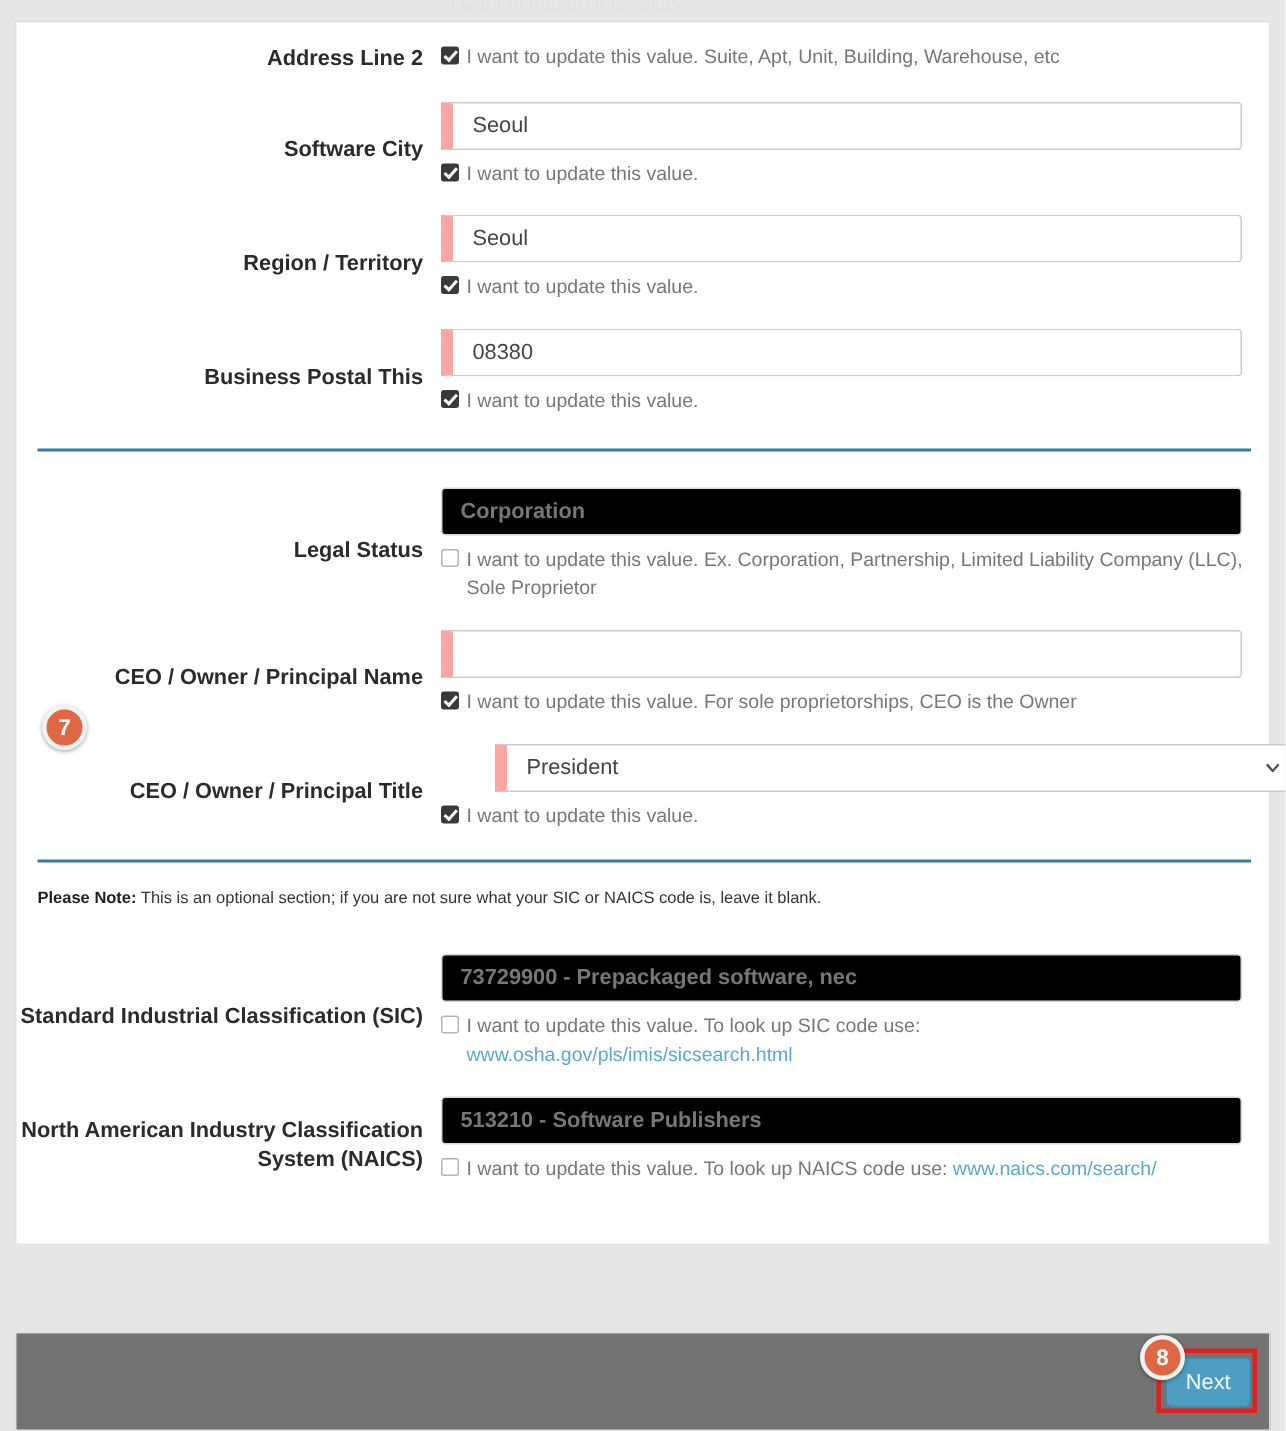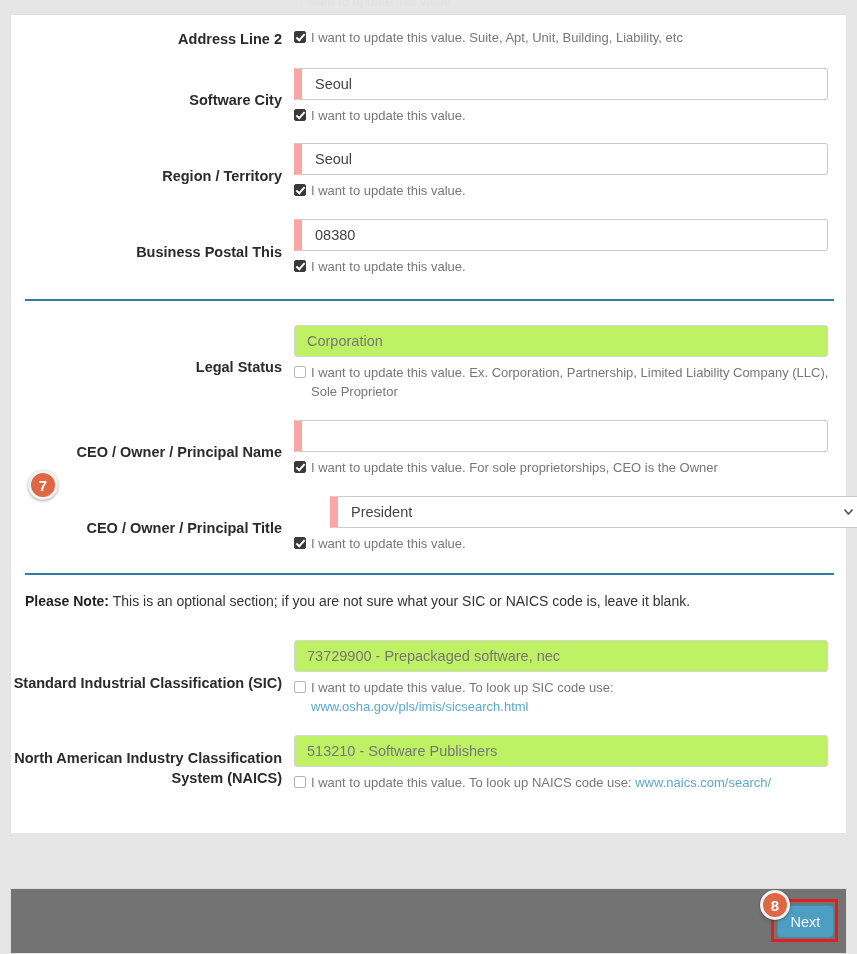--- a/index.html
+++ b/index.html
@@ -64,23 +64,24 @@
     color:#444;
     box-sizing:border-box;
     width:534px;
   }
   .input.required{
     border-left:8px solid #fca5a5;
     border-radius:0 3px 3px 0;
     padding-left:13px;
   }
   .input.disabled{
-    background:#bef264;
+    background:#000000;
     color:#777;
     border-color:#d6d6d6;
+    font-weight:bold;
   }
   .input.empty{color:#444;}
   .input.select{
     position:relative;
     padding-right:28px;
     margin-left:36px;
   }
   .chev{
     position:absolute;right:10px;top:50%;
     transform:translateY(-50%);
@@ -128,21 +129,21 @@
 
   .divider{
     border:none;
     border-top:2px solid #2e7fa8;
     margin:22px 12px 18px 14px;
   }
   .divider.tight{margin-top:20px;margin-bottom:16px;}
 
   .note{
     padding:0 12px 0 14px;
-    font-size:14px;
+    font-size:11px;
     color:#333;
     line-height:1.5;
   }
   .note b{font-weight:bold;color:#1f1f1f;}
 
   .spacer-sm{height:12px;}
   .spacer-md{height:22px;}
   .spacer-lg{height:30px;}
 
   .footer{
@@ -202,21 +203,21 @@
   <div class="ghost-row">I want to update this value.</div>
 
   <div class="card">
     <div class="card-body">
 
       <div class="form-row">
         <div class="label-col">Address Line 2</div>
         <div class="field-col">
           <div class="helper">
             <span class="cb checked"></span>
-            <span>I want to update this value. Suite, Apt, Unit, Building, Liability, etc</span>
+            <span>I want to update this value. Suite, Apt, Unit, Building, Warehouse, etc</span>
           </div>
         </div>
       </div>
 
       <div class="spacer-sm"></div>
 
       <div class="form-row">
         <div class="label-col">Software City</div>
         <div class="field-col">
           <div class="input required">Seoul</div>

